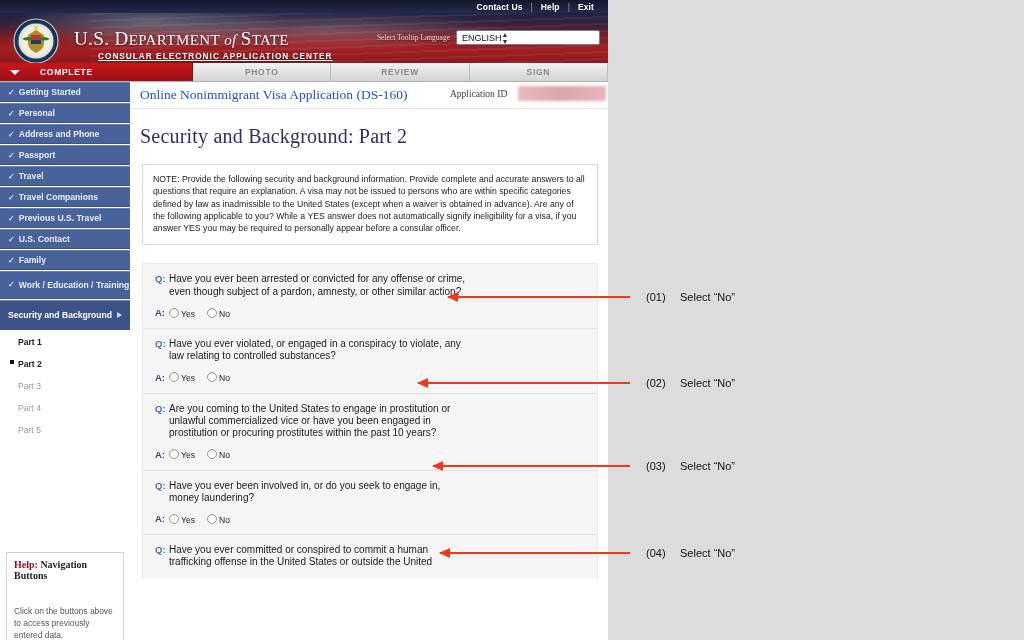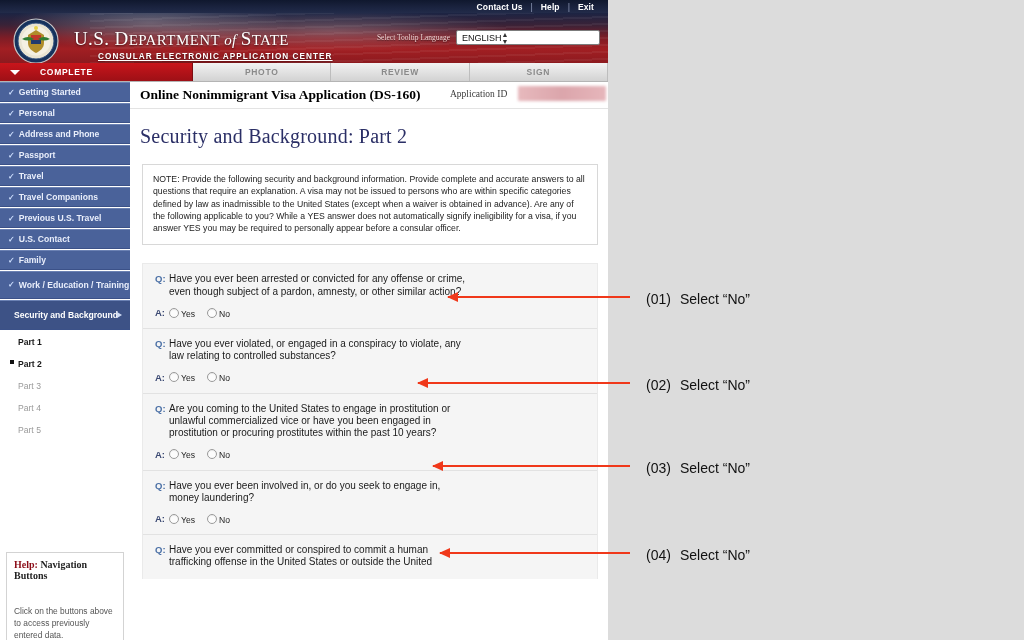--- a/index.html
+++ b/index.html
@@ -58,37 +58,37 @@
   .body{display:flex;height:571px;}
   .sidebar{width:130px;background:#ffffff;position:relative;}
   .content{flex:1;background:#ffffff;position:relative;}
 
   
   .navlist{padding:0;margin:0;list-style:none;}
   .navitem{height:20px;margin:0 0 1px 0;background:#4a629a;color:#e9eefb;font-size:8.6px;font-weight:bold;
     display:flex;align-items:center;padding-left:8px;border-top:1px solid #6b81b3;border-bottom:1px solid #3b5188;box-sizing:border-box;}
   .navitem .chk{color:#cfe0ff;margin-right:4px;font-size:8px;}
   .navitem.two{height:28px;align-items:center;line-height:10px;}
-  .navitem.current{background:#3d5286;color:#ffffff;position:relative;padding-left:14px;height:30px;line-height:10px;}
+  .navitem.current{background:#3d5286;color:#ffffff;position:relative;padding-left:8px;height:30px;line-height:10px;}
   .navitem.current .rarrow{position:absolute;right:8px;top:50%;transform:translateY(-50%);width:0;height:0;
     border-top:3.5px solid transparent;border-bottom:3.5px solid transparent;border-left:5px solid #cfdcf5;}
   .parts{}
   .part{height:22px;display:flex;align-items:center;padding-left:18px;font-size:8.6px;color:#9a9a9a;position:relative;}
   .part.done{color:#1a1a1a;font-weight:bold;}
   .part.active{color:#1a1a1a;font-weight:bold;}
   .part.active .bullet{position:absolute;left:10px;top:7px;width:4px;height:4px;background:#111;}
 
   .helpbox{position:absolute;left:6px;right:6px;top:470px;border:1px solid #d3d3d3;background:#fff;padding:6px 7px 9px 7px;}
   .helpbox .ht{font-family:"Liberation Serif",serif;font-size:10px;font-weight:bold;color:#222;margin-bottom:24px;}
   .helpbox .ht b{color:#8b0c17;}
   .helpbox .hb{font-size:8.4px;color:#555;line-height:12px;}
 
   
   .apptitlebar{height:26px;border-bottom:1px solid #e3e3e3;display:flex;align-items:center;position:relative;}
-  .apptitle{font-family:"Liberation Serif",serif;font-size:13.5px;color:#000000;padding-left:10px;font-weight:bold;}
+  .apptitle{font-family:"Liberation Serif",serif;font-size:13.5px;color:#1d4ed8;padding-left:10px;}
   .appid{position:absolute;left:320px;top:7px;font-family:"Liberation Serif",serif;font-size:9.5px;color:#3a3a3a;}
   .redact{position:absolute;left:388px;top:4px;width:88px;height:15px;border-radius:1px;
     background:linear-gradient(90deg,#e7b9bd,#dba5ab,#e6b6bb);filter:blur(1.6px);}
 
   .pagetitle{font-family:"Liberation Serif",serif;font-size:20px;color:#2b2f66;padding:16px 0 0 10px;letter-spacing:.2px;}
 
   .notebox{margin:16px 10px 0 12px;border:1px solid #d8d8d8;background:#fff;padding:8px 10px 10px 10px;}
   .notebox p{margin:0;font-size:8.7px;color:#222;line-height:12.3px;}
 
   .qwrap{margin:18px 10px 0 12px;background:#f5f5f5;border:1px solid #eaeaea;border-bottom:none;}
@@ -99,21 +99,21 @@
   .qtext{font-size:10px;color:#1a1a1a;line-height:12.3px;max-width:300px;}
   .arow{display:flex;align-items:center;margin-top:9px;}
   .alabel{color:#3c4a73;font-weight:bold;font-size:9.5px;width:14px;flex:0 0 14px;}
   .radio{width:8px;height:8px;border:1px solid #9a9a9a;border-radius:50%;background:#fcfcfc;display:inline-block;
     vertical-align:middle;margin-right:2px;box-shadow:inset 0 1px 1px rgba(0,0,0,.07);}
   .opt{display:inline-flex;align-items:flex-end;margin-right:12px;font-size:8.6px;color:#222;}
   .opt .lab{transform:translateY(1px);}
 
   
   .annots{position:absolute;left:608px;top:0;width:416px;height:640px;}
-  .ann{position:absolute;font-size:14px;color:#111;white-space:nowrap;}
+  .ann{position:absolute;font-size:11px;color:#111;white-space:nowrap;}
   .ann .num{display:inline-block;width:34px;}
   .arrow{position:absolute;height:2px;background:#f0381a;}
   .arrow:before{content:"";position:absolute;left:-1px;top:-4px;width:0;height:0;
     border-top:5px solid transparent;border-bottom:5px solid transparent;border-right:11px solid #f0381a;}
 </style>
 </head>
 <body>
 
 <div class="app">
 

